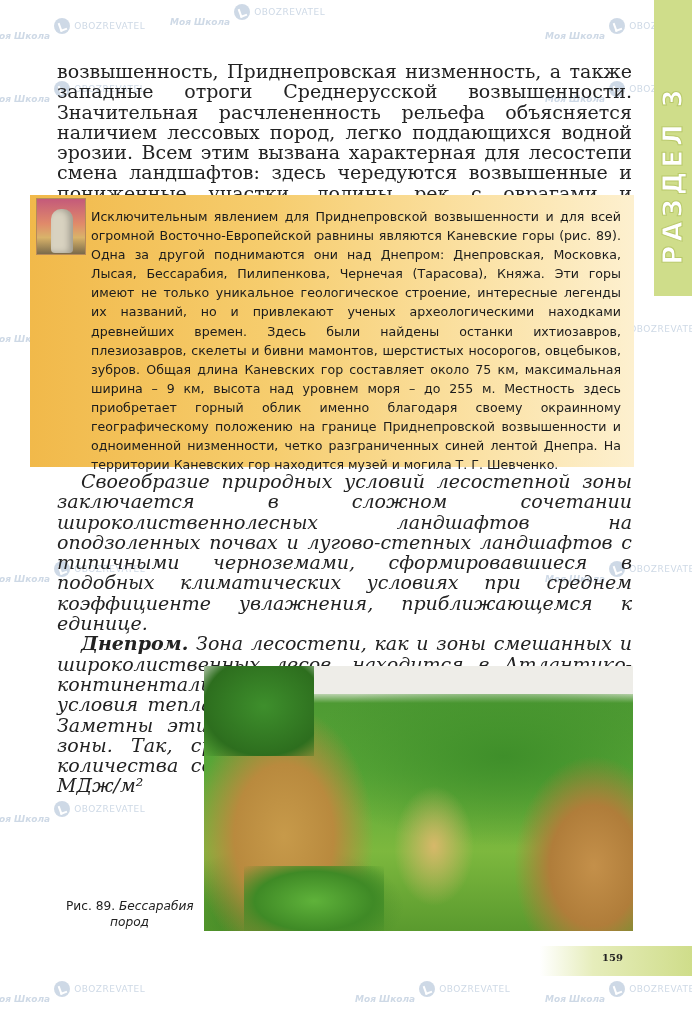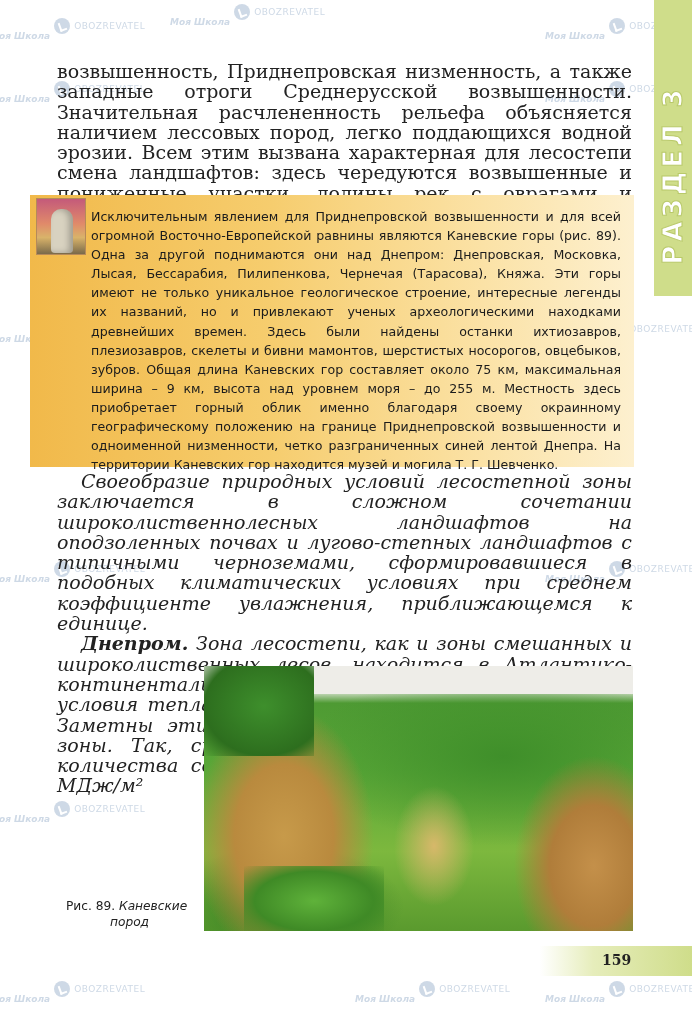--- a/index.html
+++ b/index.html
@@ -83,21 +83,21 @@
     }
     .caption .italic { font-style: italic; }
     .caption .line2 { display: block; padding-left: 44px; font-style: italic; }
 
     .page-footer {
       position: absolute; left: 540px; top: 946px; width: 152px; height: 30px;
       background: linear-gradient(90deg, rgba(207,221,138,0) 0%, #e6edbb 35%, #cfdd8a 100%);
     }
     .page-number {
       position: absolute; left: 602px; top: 952px;
-      font-family: "DejaVu Serif", serif; font-weight: bold; font-size: 14px; color: #222;
+      font-family: "DejaVu Serif", serif; font-weight: bold; font-size: 10px; color: #222;
     }
 
     .watermark {
       position: absolute; display: flex; align-items: center; gap: 4px;
       font-family: "DejaVu Sans", sans-serif; font-size: 9px; color: #c6d3e2;
       opacity: 0.85; pointer-events: none; white-space: nowrap;
     }
     .watermark .wm-school { font-style: italic; font-weight: bold; margin-top: 21px; }
     .watermark .wm-circle {
       width: 16px; height: 16px; border-radius: 50%; background: #c6d3e2;
@@ -202,19 +202,19 @@
   </div>
 
   <div class="photo">
     <div class="sky"></div>
     <div class="canopy"></div>
     <div class="bush"></div>
   </div>
 
   <div class="caption">
     <span>Рис. 89.</span>
-    <span class="italic">Каневские</span>
+    <span class="italic">Бессарабия</span>
     <span class="line2">пород</span>
   </div>
 
   <div class="page-footer"></div>
   <div class="page-number">159</div>
 </div>
 
 </body></html>

